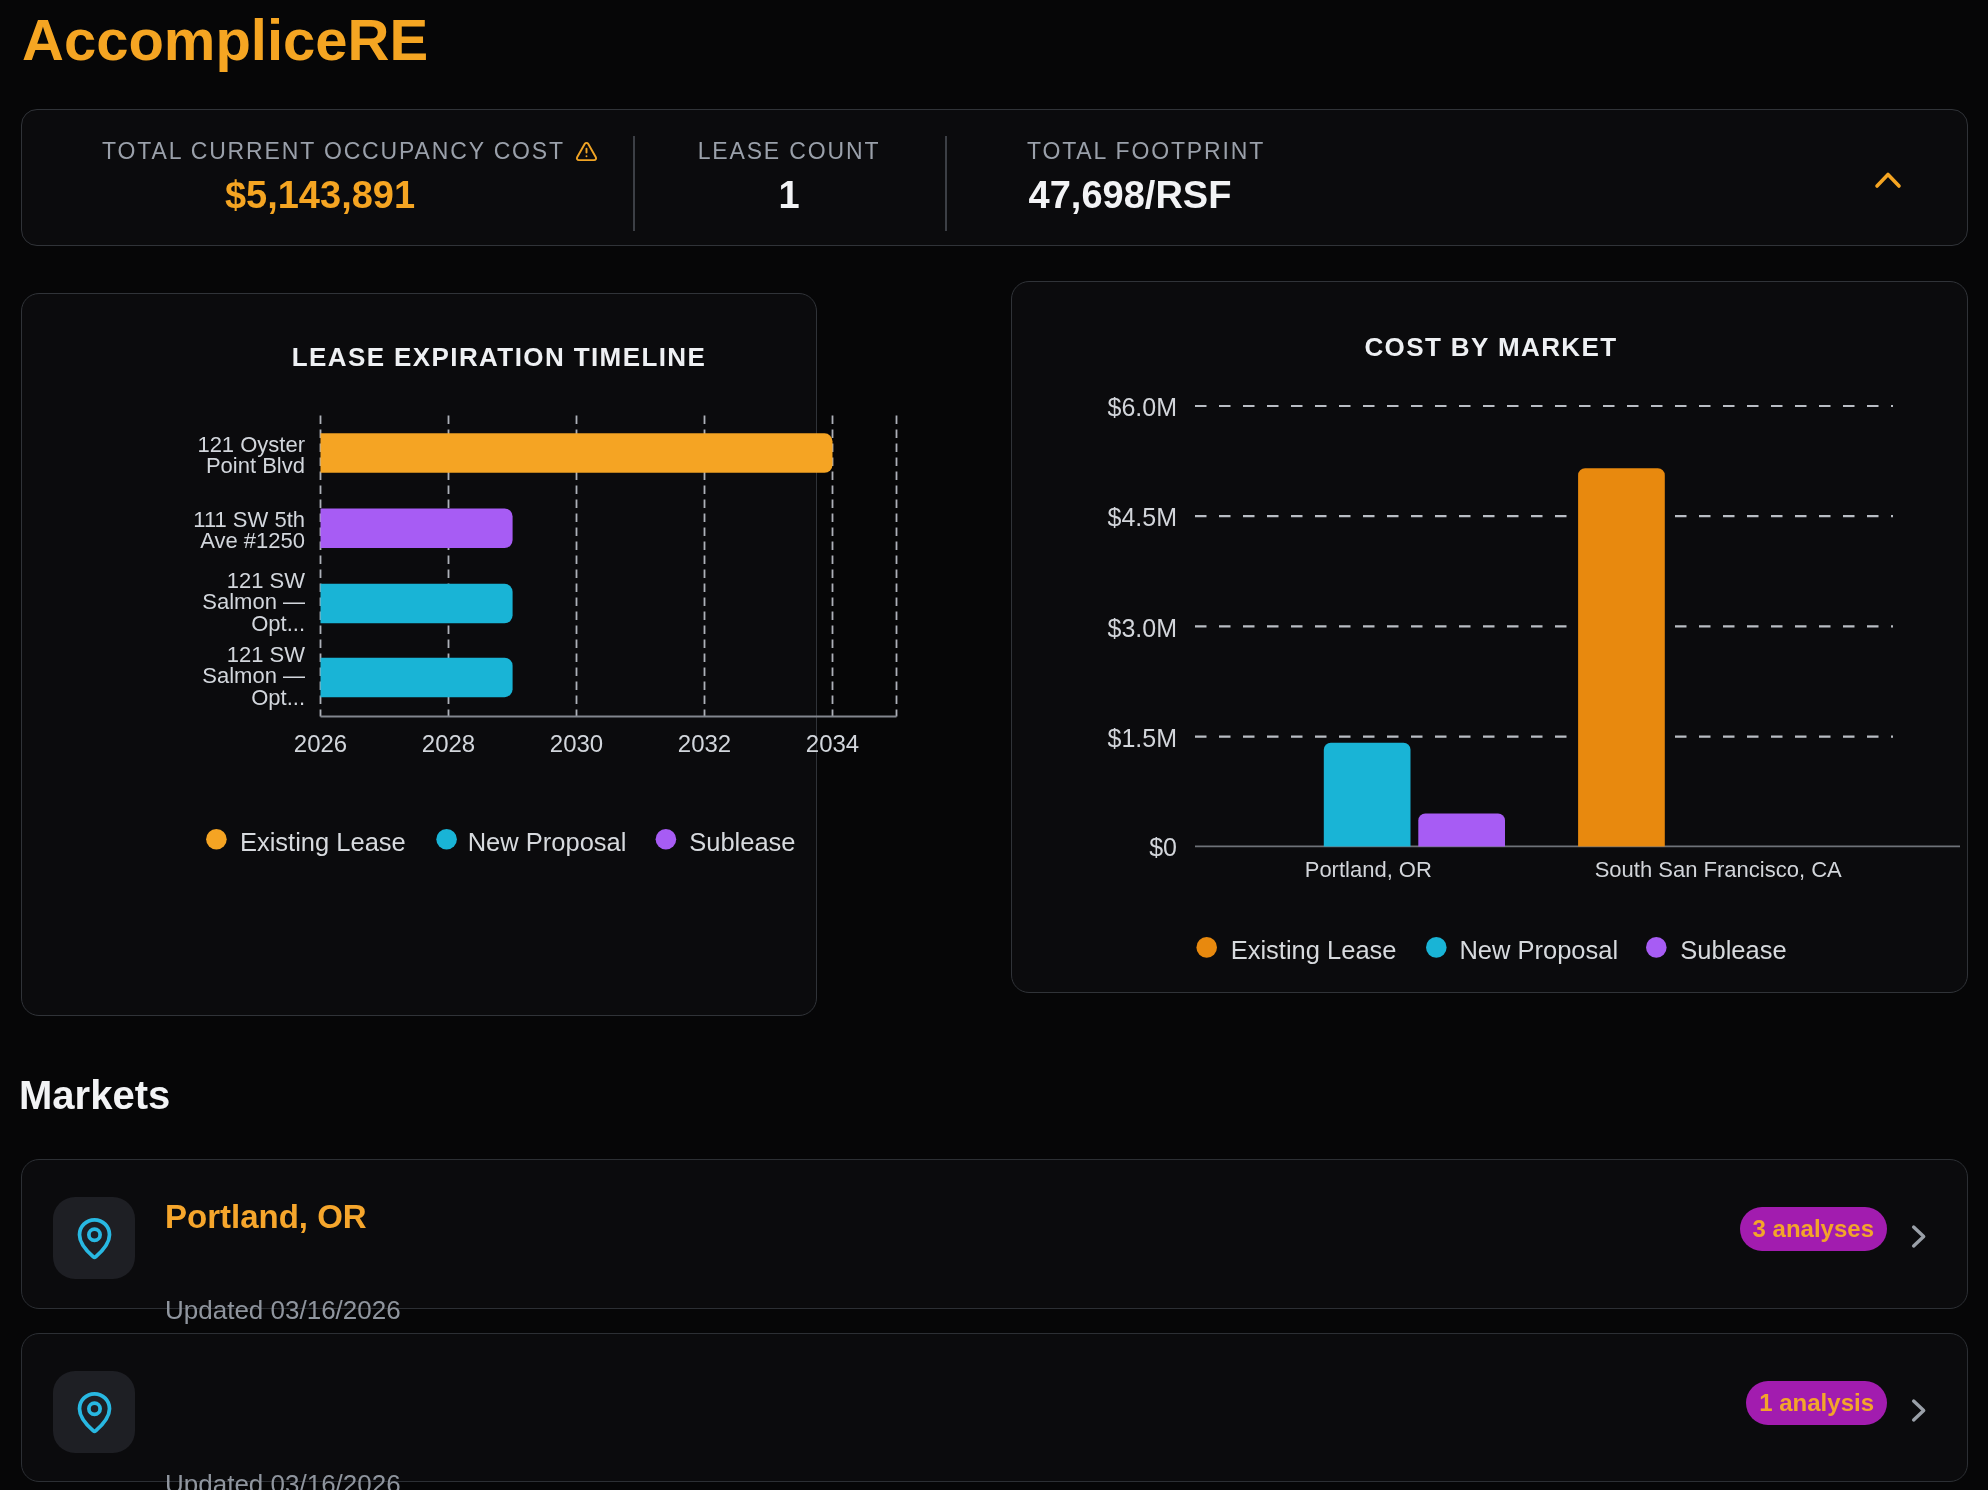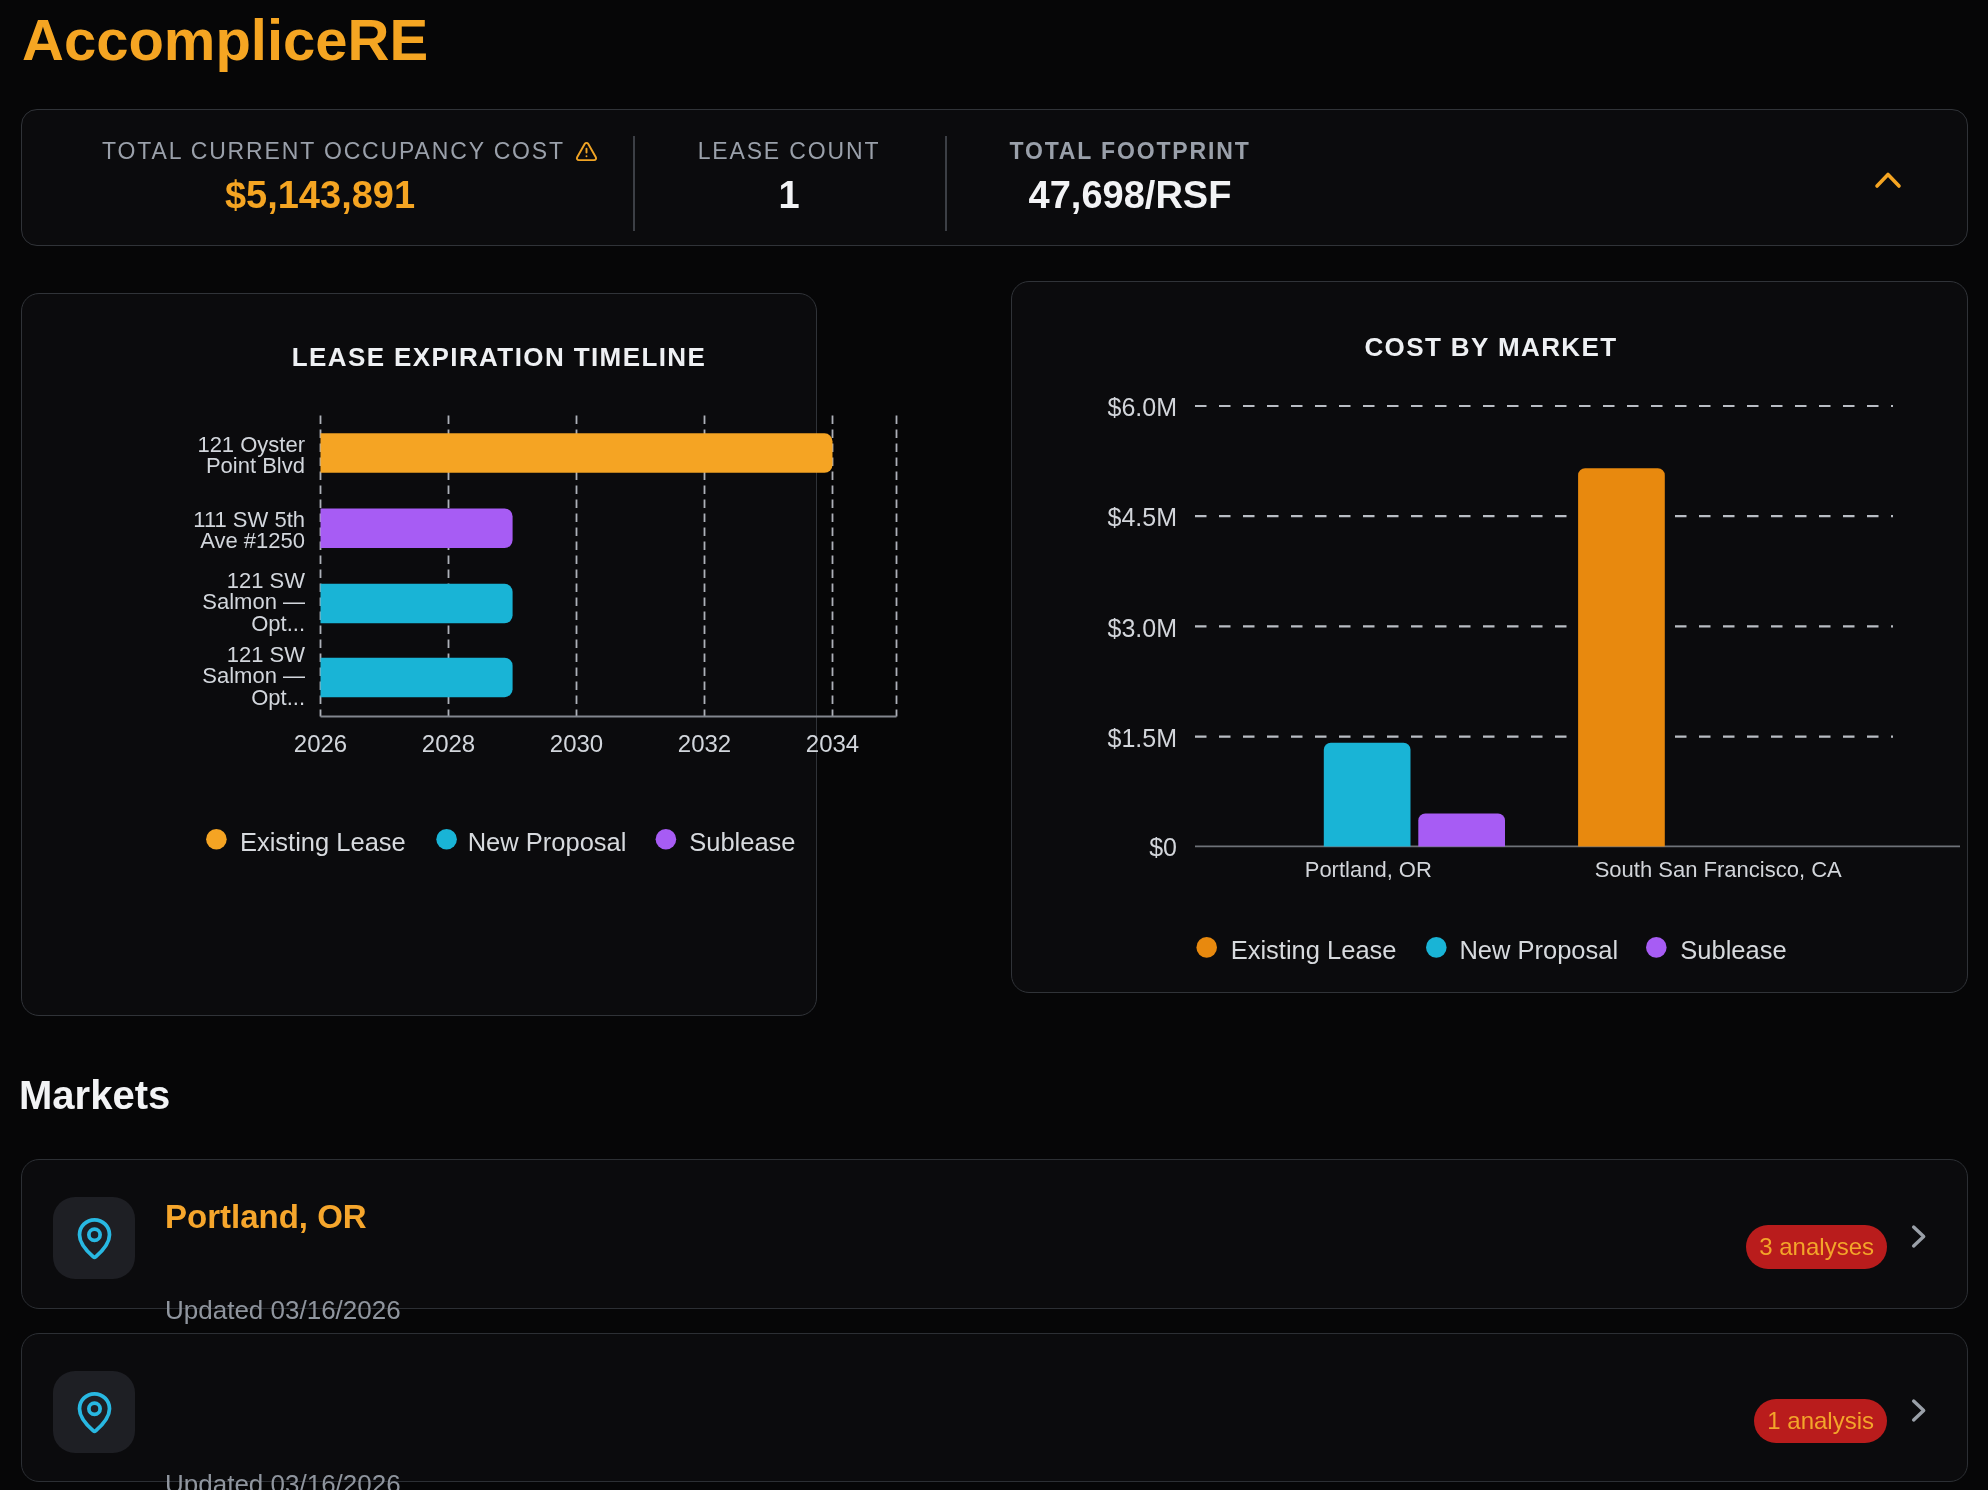--- a/index.html
+++ b/index.html
@@ -18,22 +18,22 @@
   .vdiv { position:absolute; top:136px; width:1.5px; height:95px; background:#3c3f45; }
   h2 { position:absolute; left:19px; top:1075px; font-size:40px; font-weight:700;
     color:#f2f3f5; line-height:1; }
   .mcard { position:absolute; left:21px; width:1947px; height:150px; background:#0b0b0d;
     border:1.5px solid #2c2f34; border-radius:18px; }
   .micon { position:absolute; left:31px; top:37px; width:82px; height:82px; background:#1e1f24;
     border-radius:22px; display:flex; align-items:center; justify-content:center; }
   .mtitle { position:absolute; left:143px; top:40px; font-size:33px; font-weight:600;
     color:#f6a62c; line-height:1; }
   .msub { position:absolute; left:143px; top:89px; font-size:26px; color:#8f959e; line-height:1;margin-top:48px; }
-  .pill { position:absolute; right:80px; top:65px; height:44px; border-radius:22px; background:#b91c1c;
-    color:#f3a52a; font-size:24px; font-weight:400; line-height:44px; padding:0 13px; }
+  .pill { position:absolute; right:80px; top:47px; height:44px; border-radius:22px; background:#a21caf;
+    color:#f3a52a; font-size:24px; font-weight:700; line-height:44px; padding:0 13px; }
   .mchev { position:absolute; right:34px; top:61px; }
 </style>
 </head>
 <body>
 <h1>AccompliceRE</h1>
 
 <div class="card" id="statcard"></div>
 <div class="stat" style="left:22px; width:596px;">
   <div class="slabel" style="left:50px; width:496px; display:flex; align-items:center; justify-content:center; gap:10px;margin-left:30px;">
     <span>TOTAL CURRENT OCCUPANCY COST</span>
@@ -43,21 +43,21 @@
         <path d="M12 17h.01"></path>
       </svg>
   </div>
   <div class="sval orange" style="left:0; width:596px;">$5,143,891</div>
 </div>
 <div class="stat" style="left:633px; width:312px;">
   <div class="slabel" style="left:0; width:312px;">LEASE COUNT</div>
   <div class="sval" style="left:0; width:312px;">1</div>
 </div>
 <div class="stat" style="left:945px; width:370px;">
-  <div class="slabel" style="left:0; width:370px;font-weight:bold;">TOTAL FOOTPRINT</div>
+  <div class="slabel" style="left:16px; width:370px;">TOTAL FOOTPRINT</div>
   <div class="sval" style="left:0; width:370px;">47,698/RSF</div>
 </div>
 <div class="vdiv" style="left:633px;"></div>
 <div class="vdiv" style="left:945px;"></div>
 <svg class="abs" style="left:1874px; top:171px;" width="28" height="18" viewBox="0 0 28 18" fill="none" stroke="#f5a522" stroke-width="3.6" stroke-linecap="round" stroke-linejoin="round">
     <polyline points="3,15 14,3.5 25,15"></polyline>
   </svg>
 
 <div class="card" style="left:21px; top:281px; width:796px; height:723px;margin-top:12px;">
 <svg width="953" height="720" viewBox="0 0 953 720">

